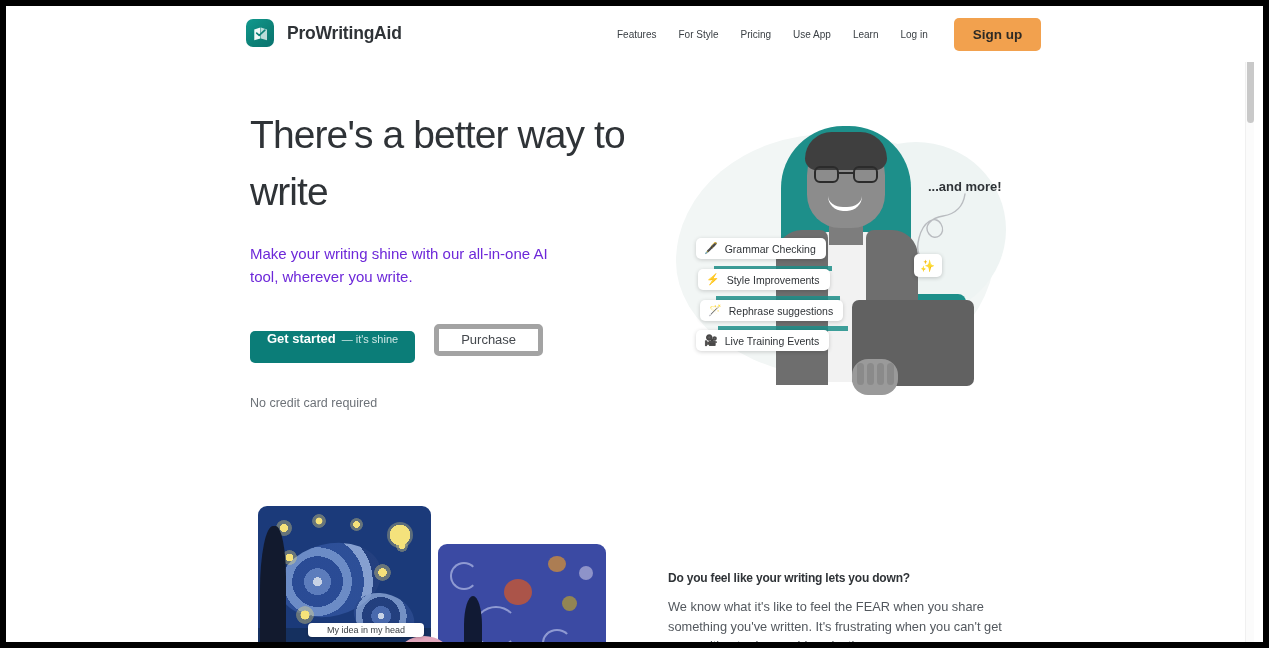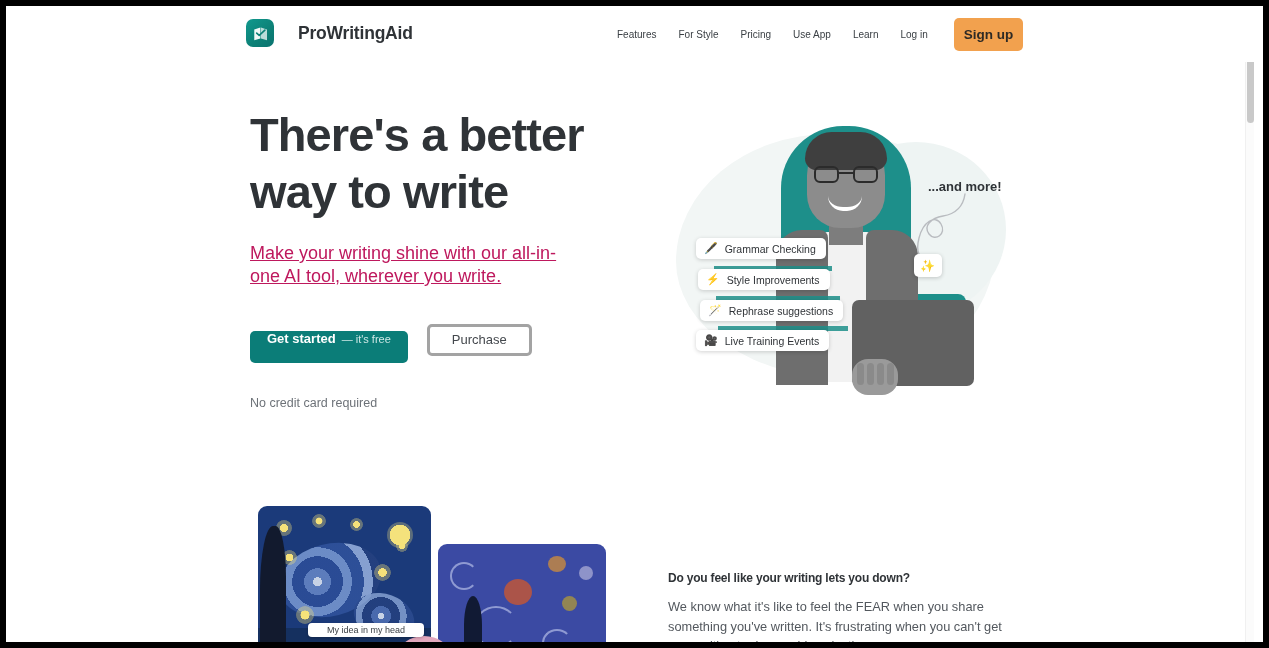--- a/index.html
+++ b/index.html
@@ -51,21 +51,21 @@
   #header {
     position: absolute;
     left: 0; top: 0;
     width: 1248px; height: 56px;
     background: #ffffff;
     z-index: 20;
   }
   #brand {
     position: absolute;
     left: 240px; top: 13px;
-    display: flex; align-items: center; gap: 24px;
+    display: flex; align-items: center; gap: 13px;
     cursor: pointer;
   }
   #logo-mark {
     width: 28px; height: 28px;
     border-radius: 7px;
     background: linear-gradient(140deg, #11998e 0%, #0c8076 60%, #0a7370 100%);
     display: flex; align-items: center; justify-content: center;
   }
   #brand-name {
     font-size: 17.5px;
@@ -85,60 +85,59 @@
     padding: 6px 11px;
     cursor: pointer;
     white-space: nowrap;
   }
   #signup-btn {
     margin-left: 15px;
     background: #f2a14e;
     color: #2e2a25;
     font-size: 13.5px;
     font-weight: bold;
-    padding: 9px 10px;
+    padding: 9px 19px;
     border: none;
     border-radius: 5px;
     cursor: pointer;
     font-family: "Liberation Sans", sans-serif;
     white-space: nowrap;
   }
 
   
   #hero-text { position: absolute; left: 244px; top: 100px; width: 400px; }
   #headline {
-    font-size: 47px;
+    font-size: 39px;
     line-height: 57px;
-    font-weight: bold;
+    font-weight: normal;
     color: #2f3337;
     letter-spacing: -0.9px;
   }
   #subhead {
     margin-top: 22px;
-    font-size: 18px;
+    font-size: 15px;
     line-height: 23px;
-    color: #be185d;
+    color: #6d28d9;
     width: 330px;
-    text-decoration: underline;
   }
   #cta-row { margin-top: 28px; display: flex; align-items: center; gap: 19px; }
   #get-started-btn {
     background: #0b7d78;
     border: none; border-radius: 5px;
     padding: 0 17px; height: 32px;
     display: flex; align-items: baseline; gap: 6px;
     cursor: pointer;
     font-family: "Liberation Sans", sans-serif;
     margin-top: 15px;
   }
   #gs-main { color: #ffffff; font-size: 13px; font-weight: bold; }
   #gs-sub  { color: #cfe8e6; font-size: 11px; }
   #purchase-btn {
     background: #ffffff;
-    border: 3px solid #a3a3a3;
+    border: 5px solid #a3a3a3;
     border-radius: 5px;
     padding: 0 22px; height: 32px;
     color: #44484d; font-size: 13px;
     cursor: pointer;
     font-family: "Liberation Sans", sans-serif;
   }
   #no-cc { margin-top: 33px; font-size: 12.5px; color: #6d7278; }
 
   
   #illo { position: absolute; left: 660px; top: 108px; width: 350px; height: 290px; }
@@ -411,21 +410,21 @@
     </div>
   </div>
 
   <div id="hero-text">
     <h1 id="headline">There's a better way to write</h1>
     <p id="subhead">Make your writing shine with our all-in-one AI tool, wherever you write.</p>
 
     <div id="cta-row">
       <button id="get-started-btn">
         <span id="gs-main">Get started</span>
-        <span id="gs-sub">— it's free</span>
+        <span id="gs-sub">— it's shine</span>
       </button>
       <button id="purchase-btn">Purchase</button>
     </div>
 
     <div id="no-cc">No credit card required</div>
   </div>
 
   <div id="illo">
     <div id="illo-blob"></div>
     <div id="illo-blob2"></div>

